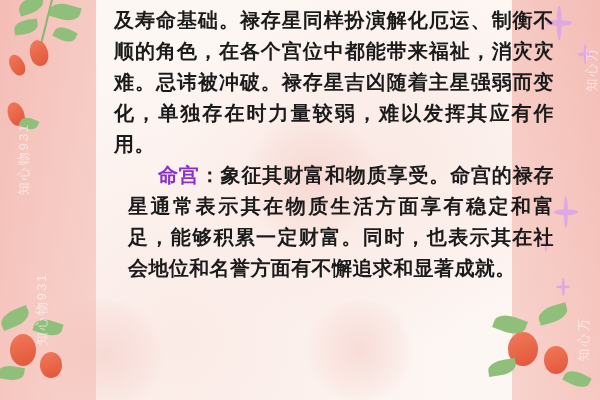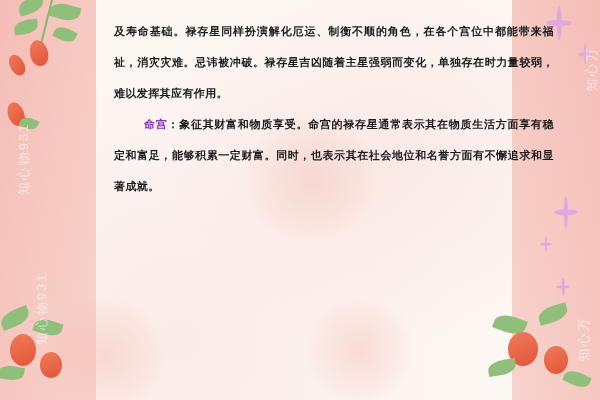--- a/index.html
+++ b/index.html
@@ -58,33 +58,33 @@
   }
   .paper-wm.a { left: 236px; top: 118px; width: 150px; height: 120px; }
   .paper-wm.b { left: 40px;  top: 300px; width: 130px; height: 110px; }
   .paper-wm.c { left: 300px; top: 300px; width: 120px; height: 100px; }
 
   .content {
     position: absolute;
     left: 96px; top: 0;
     width: 476px; height: 400px;
     box-sizing: border-box;
-    padding: 16px 18px;
+    padding: 5px 18px;
     color: #1b1b1b;
-    font-size: 11px;
+    font-size: 20px;
     line-height: 31px;
     letter-spacing: 0.4px;
     text-align: justify;
     font-weight: bold;
   }
   .para {
     margin: 0;
     padding: 0;
   }
-  .para.indent { text-indent: 30px; }
+  .para.indent { text-indent: 30px; margin-left: 14px; }
   .heading {
     color: #8b2fc9;
     font-weight: bold;
   }
   .colon { color: #1b1b1b; font-weight: bold; }
 
   
   .deco { position: absolute; pointer-events: none; }
 
   

